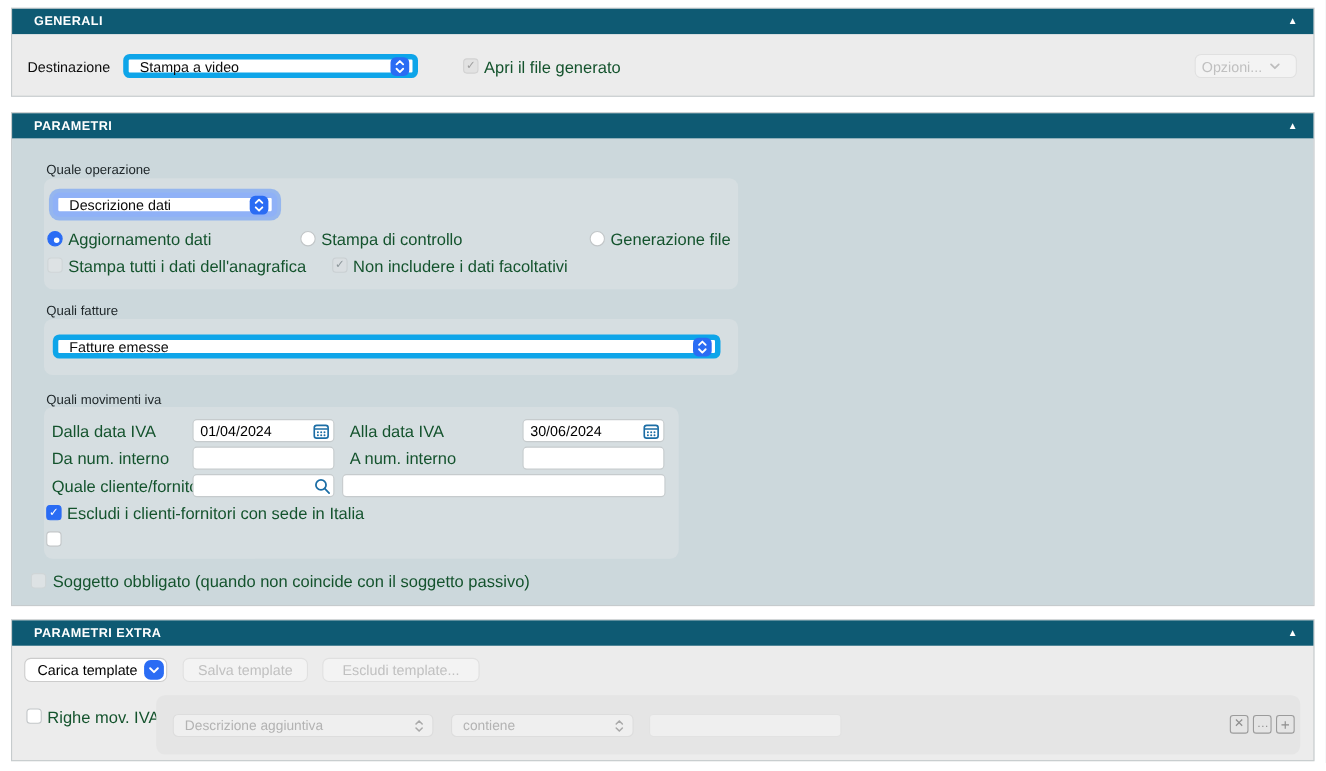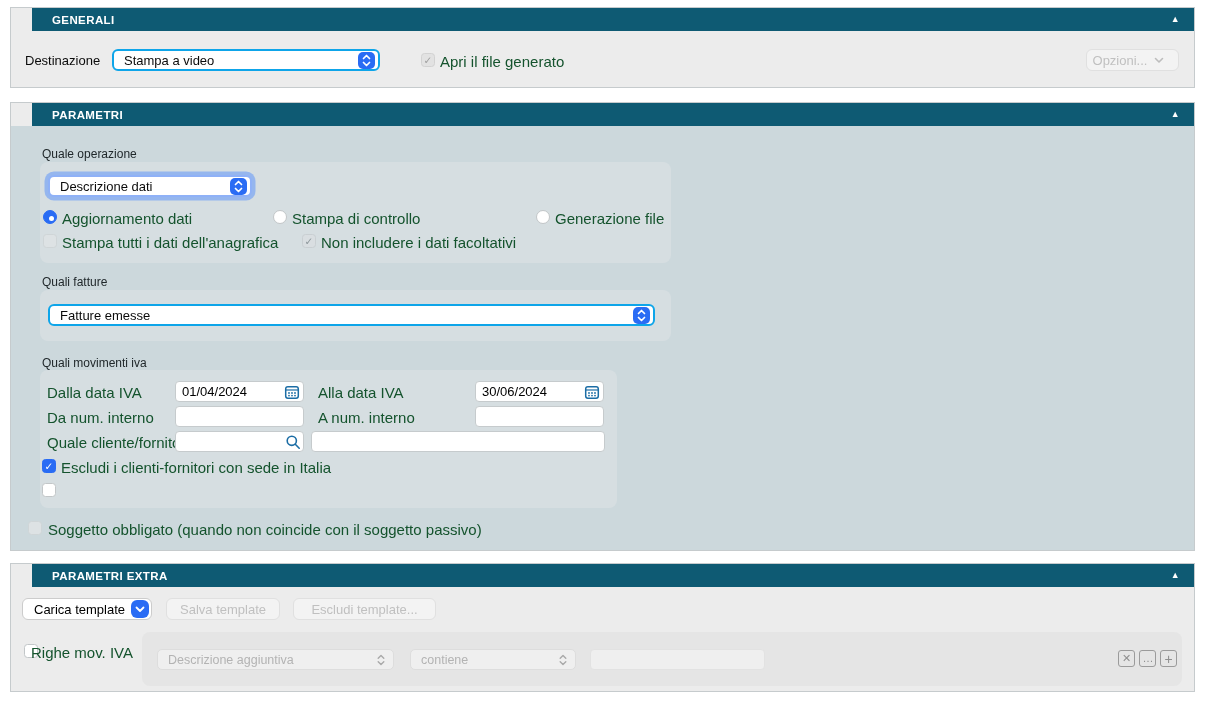--- a/index.html
+++ b/index.html
@@ -2,39 +2,39 @@
 <html><head>
 <meta charset="utf-8">
 <style>
   * { box-sizing: border-box; margin: 0; padding: 0; }
   html,body { background:#fff; }
   body { font-family:"Liberation Sans","DejaVu Sans",sans-serif; }
   .stage { position:relative; width:1205px; height:701px; background:#fff; overflow:hidden; }
 
   .panel { position:absolute; left:10px; width:1185px; border:1px solid #c6cbcd; background:#ececec; }
   .panel-header { height:23px; background:#0e5a73; color:#fff; display:flex; align-items:center;
-                  padding:0 14px 0 20px; font-size:11.5px; font-weight:bold; letter-spacing:.4px;margin-left:21px; }
+                  padding:0 14px 0 20px; font-size:11.5px; font-weight:bold; letter-spacing:.4px; }
   .collapse { margin-left:auto; font-size:9px; color:#fff; line-height:1; cursor:pointer; }
   .panel-body { position:relative; }
 
   #p-generali { top:7px;  height:81px; }
   #p-parametri { top:102px; height:449px; }
   #p-parametri .panel-body { background:#ccd8dc; height:424px; }
   #p-extra { top:563px; height:129px; }
 
   .lbl { position:absolute; font-size:13px; color:#0b0b0b; white-space:nowrap; }
   .grouplbl { position:absolute; font-size:12px; color:#20282b; white-space:nowrap; }
   .graylbl { color:#a7a7a7; }
   .graylbl-blue { color:#95a1a6; }
 
   .subpanel { position:absolute; background:#d6dee1; border-radius:8px; }
   .subpanel-gray { position:absolute; background:#e5e5e5; border-radius:8px; }
 
   
-  .sel { position:absolute; height:22px; background:#fff; border:2px solid #0ea5e9; border-radius:6px;
+  .sel { position:absolute; height:22px; background:#fff; border:5px solid #0ea5e9; border-radius:6px;
          display:flex; align-items:center; padding:0 3px 0 10px; font-size:13px; color:#0b0b0b; cursor:pointer; }
   .sel .stepper { margin-left:auto; width:17px; height:17px; background:#2a6cf4; border-radius:5px;
                   display:flex; align-items:center; justify-content:center; flex:0 0 17px; }
   .sel.focused { border-color:#8fb1f7; box-shadow:0 0 0 3.5px rgba(96,150,250,.55); }
   .sel-disabled { position:absolute; height:21px; background:#efefef; border:1px solid #dddddd; border-radius:5px;
                   display:flex; align-items:center; padding:0 8px 0 10px; font-size:12.5px; color:#b3b3b3; }
   .sel-disabled svg { margin-left:auto; }
 
   
   .tin { position:absolute; height:21px; background:#fff; border:1px solid #c6cbcd; border-radius:4px;
@@ -229,21 +229,21 @@
       <div class="btn-dis" style="left:155px; top:11px; width:114px;">
         <span>Salva template</span>
       </div>
       <div class="btn-dis" style="left:282px; top:11px; width:143px;">
         <span>Escludi template...</span>
       </div>
 
       <span class="cb" style="left:13px; top:57px;">
         
       </span>
-      <span class="ctllbl" style="left:20px; top:57px;">Righe mov. IVA</span>
+      <span class="ctllbl" style="left:32px; top:57px;">Righe mov. IVA</span>
 
       <div class="subpanel-gray" style="left:131px; top:45px; width:1040px; height:54px;">
         <div class="sel-disabled" style="left:268px; top:17px; width:166px;">
           <span>contiene</span>
           <svg width="8" height="12" viewBox="0 0 8 12">
               <path d="M1.2 4.2 L4 1.4 L6.8 4.2 M1.2 7.8 L4 10.6 L6.8 7.8" fill="none" stroke="#a9a9a9" stroke-width="1.4" stroke-linecap="round" stroke-linejoin="round"></path>
             </svg>
         </div>
         <div class="sel-disabled" style="left:15px; top:17px; width:237px;">
           <span>Descrizione aggiuntiva</span>

